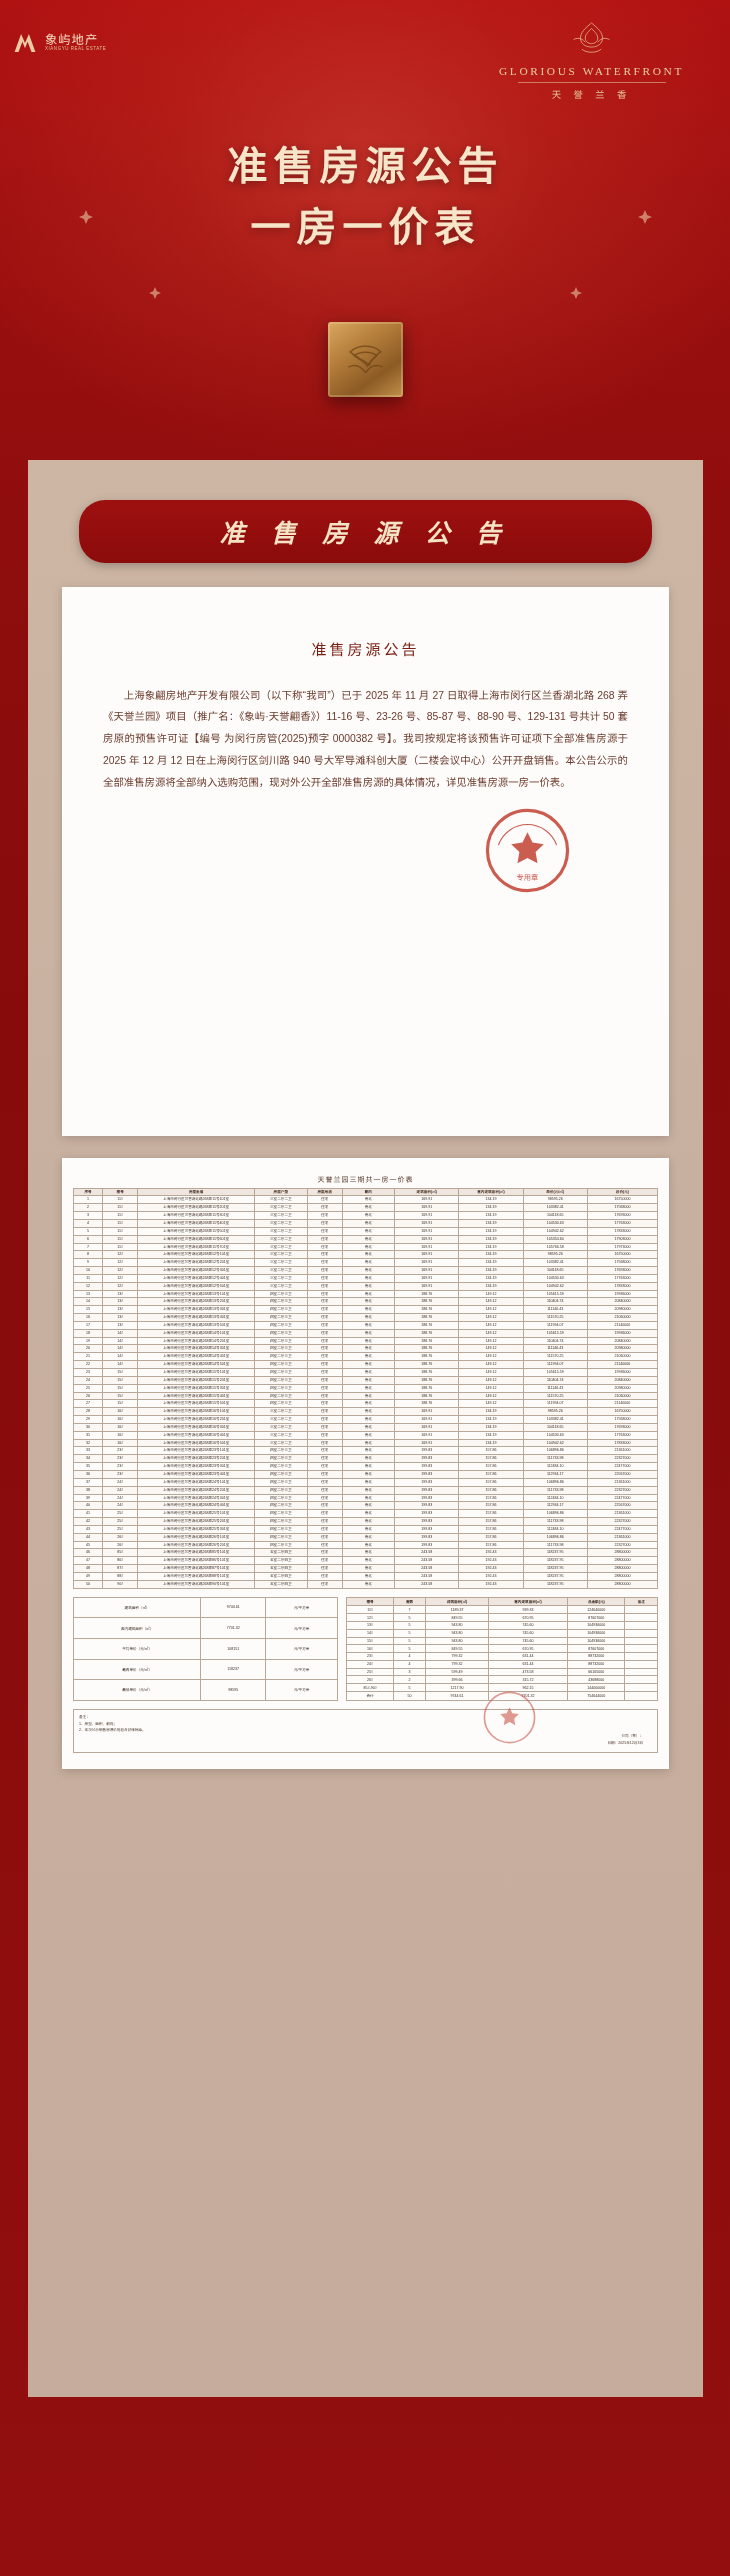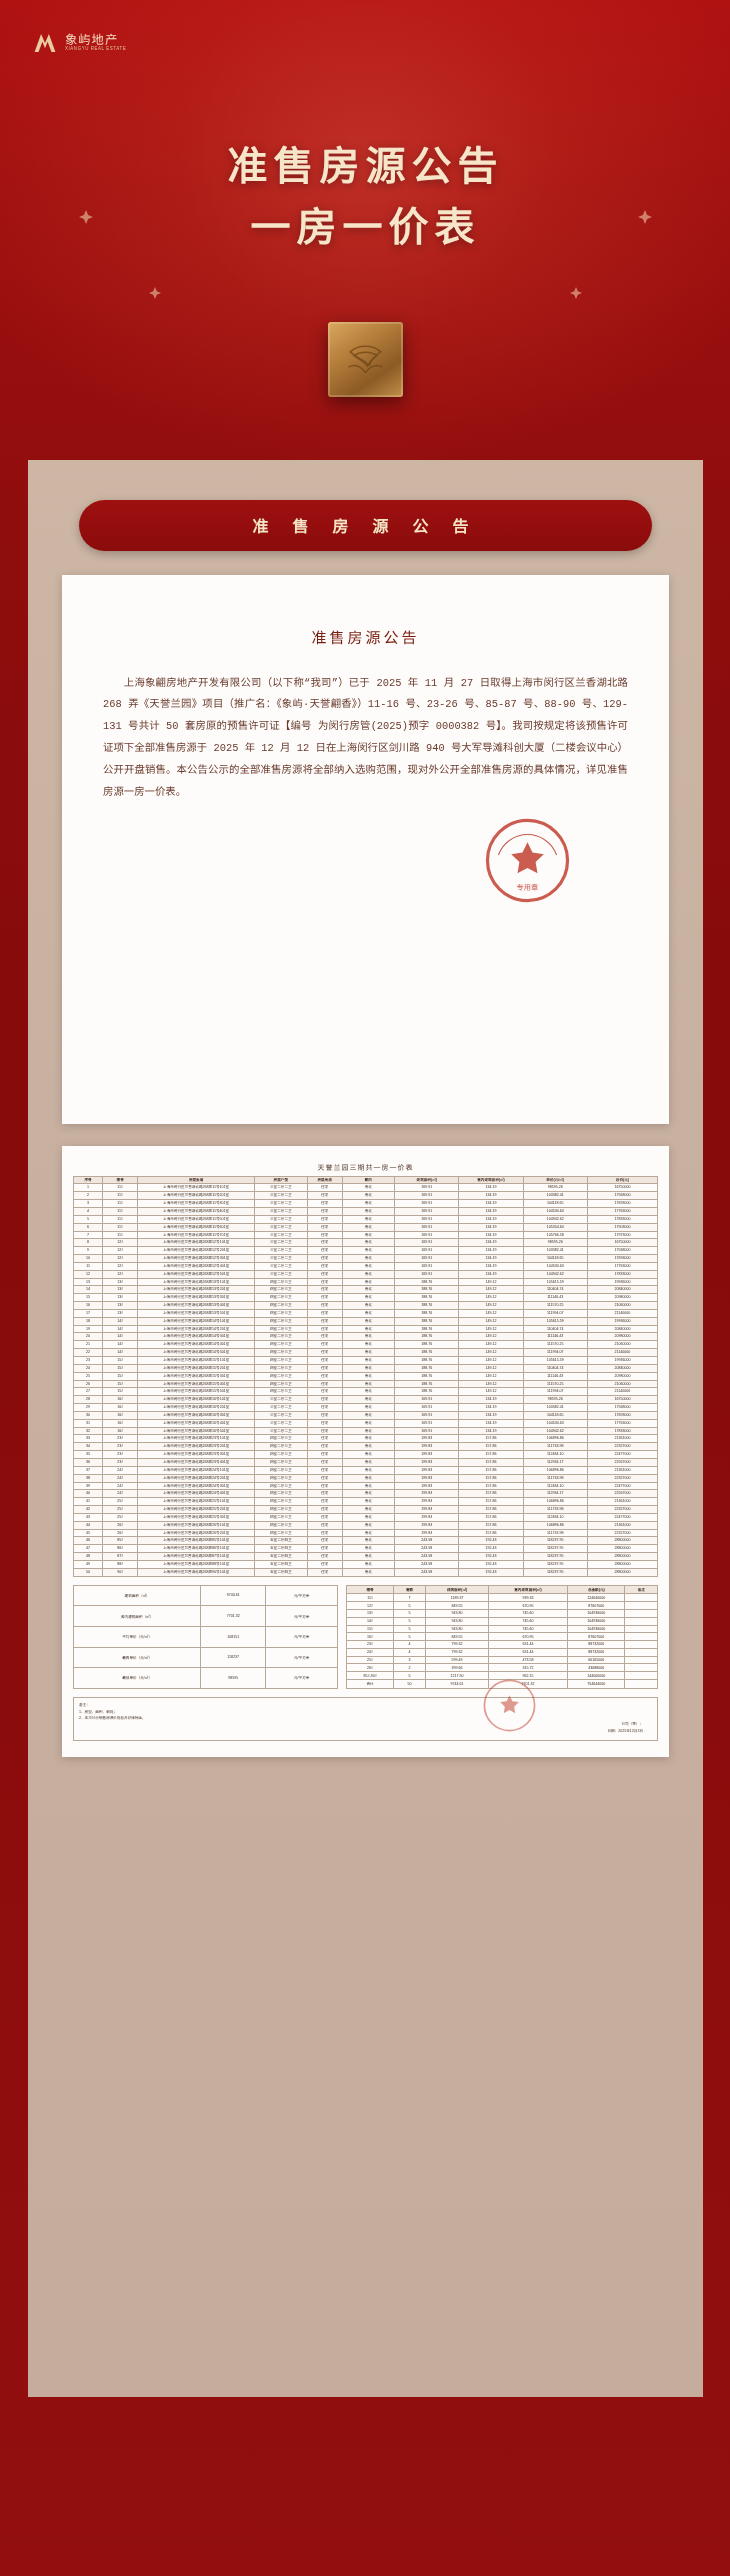--- a/index.html
+++ b/index.html
@@ -21,21 +21,21 @@
   
   .hero-glow{
     position:absolute;left:0;top:0;width:731px;height:425px;
     background:
       radial-gradient(circle 296px at 50% 148px, rgba(255,255,255,.045), rgba(255,255,255,0) 65%);
     pointer-events:none;
   }
   
   .top-bar{position:relative;height:119px;}
   .logo{
-    position:absolute;left:32px;top:30px;display:flex;align-items:center;gap:7px;
+    position:absolute;left:12px;top:30px;display:flex;align-items:center;gap:7px;
   }
   .logo-mark{width:26px;height:26px;}
   .logo-txt{display:flex;flex-direction:column;line-height:1.05;}
   .logo-cn{font-size:12.3px;color:#f3dcc0;letter-spacing:1px;font-family:"Liberation Serif","DejaVu Serif",serif;}
   .logo-en{font-size:4.5px;color:#e0bf95;letter-spacing:0.6px;transform:scale(.98);transform-origin:left top;}
   .brand{
     position:absolute;right:26px;top:18px;width:227px;text-align:center;color:#e7c79b;
   }
   .brand-emblem{margin:0 auto 6px;width:55px;height:43px;}
   .brand-en{
@@ -77,41 +77,42 @@
     background:linear-gradient(180deg,#cdb6a4 0%,#c8b0a0 40%,#c5ac9c 100%);
     padding:26px 22px 34px;
     min-height:1877px;
   }
   .ribbon{
     position:relative;margin:14px auto 0;width:auto;max-width:553px;
     background:linear-gradient(180deg,#9e1010 0%,#8b0b0b 100%);
     color:#f4e3c4;
     text-align:center;
     font-family:"Liberation Serif","DejaVu Serif",serif;
-    font-size:16px;letter-spacing:10px;font-weight:700;
+    font-size:25px;letter-spacing:10px;font-weight:700;
     padding:13px 10px 14px;
     border-radius:26px;
     box-shadow:0 3px 10px rgba(0,0,0,.25);
+    font-style:italic;
   }
   .sheet{
     background:#fdfcfa;
     margin:24px 12px 0;
     padding:45px 41px 40px;
     box-shadow:0 2px 9px rgba(0,0,0,.18);
     position:relative;
   }
   .sheet.notice{min-height:464px;}
   .notice-title{
     text-align:center;
     font-family:"Liberation Serif","DejaVu Serif",serif;
     font-size:15px;letter-spacing:3px;color:#7a1f12;margin:6px 0 26px;
   }
   .notice-body p{
     margin:0 0 3px;
-    font-family:Liberation Mono, monospace;
+    font-family:Liberation Sans, sans-serif;
     font-size:10.4px;line-height:2.1;color:#6b3a2c;text-align:justify;
     text-indent:2em;
   }
   .sign{
     margin-top:45px;text-align:right;
     font-family:"Liberation Serif","DejaVu Serif",serif;
     font-size:10.4px;color:#6b3a2c;line-height:2.0;position:relative;
   }
   .stamp{
     position:absolute;right:55px;top:-34px;
@@ -174,20 +175,35 @@
         <svg viewBox="0 0 40 40" width="26" height="26" aria-hidden="true">
           <path d="M4 34 L14 6 L20 20 L26 6 L36 34 L30 34 L24 18 L20 28 L16 18 L10 34 Z" fill="#e9cca3"></path>
         </svg>
       </span>
       <span class="logo-txt">
         <span class="logo-cn">象屿地产</span>
         <span class="logo-en">XIANGYU REAL ESTATE</span>
       </span>
     </div>
 
+    <div class="brand">
+      <span class="brand-emblem">
+        <svg viewBox="0 0 80 60" width="55" height="43" aria-hidden="true">
+          <g fill="none" stroke="#e3c196" stroke-width="1.1">
+            <path d="M40 6 C30 14 24 20 24 28 C24 36 31 41 40 41 C49 41 56 36 56 28 C56 20 50 14 40 6Z"></path>
+            <path d="M40 14 C34 20 31 23 31 28 C31 33 35 36 40 36 C45 36 49 33 49 28 C49 23 46 20 40 14Z"></path>
+            <path d="M14 30 C22 26 28 30 31 34 M66 30 C58 26 52 30 49 34"></path>
+            <path d="M26 44 C32 50 48 50 54 44"></path>
+          </g>
+        </svg>
+      </span>
+      <div class="brand-en">GLORIOUS WATERFRONT</div>
+      <div class="brand-rule"></div>
+      <div class="brand-cn">天 誉 兰 香</div>
+    </div>
   </div>
 
   <div class="hero">
     <span class="diamond d1">
       <svg viewBox="0 0 20 20" width="14" height="14">
           <path d="M10 0 L13 7 L20 10 L13 13 L10 20 L7 13 L0 10 L7 7Z" fill="#f0d8b4"></path>
         </svg>
     </span>
     <span class="diamond d2">
       <svg viewBox="0 0 20 20" width="14" height="14">

